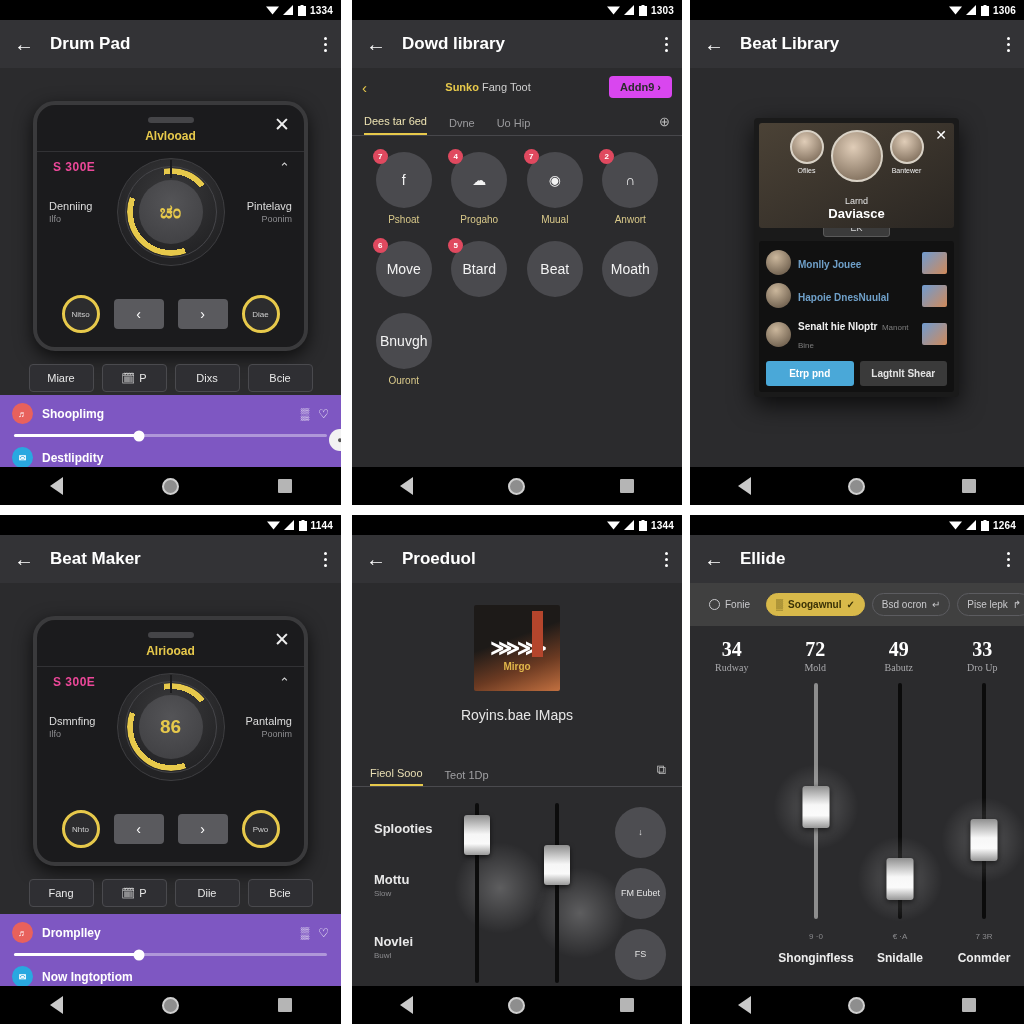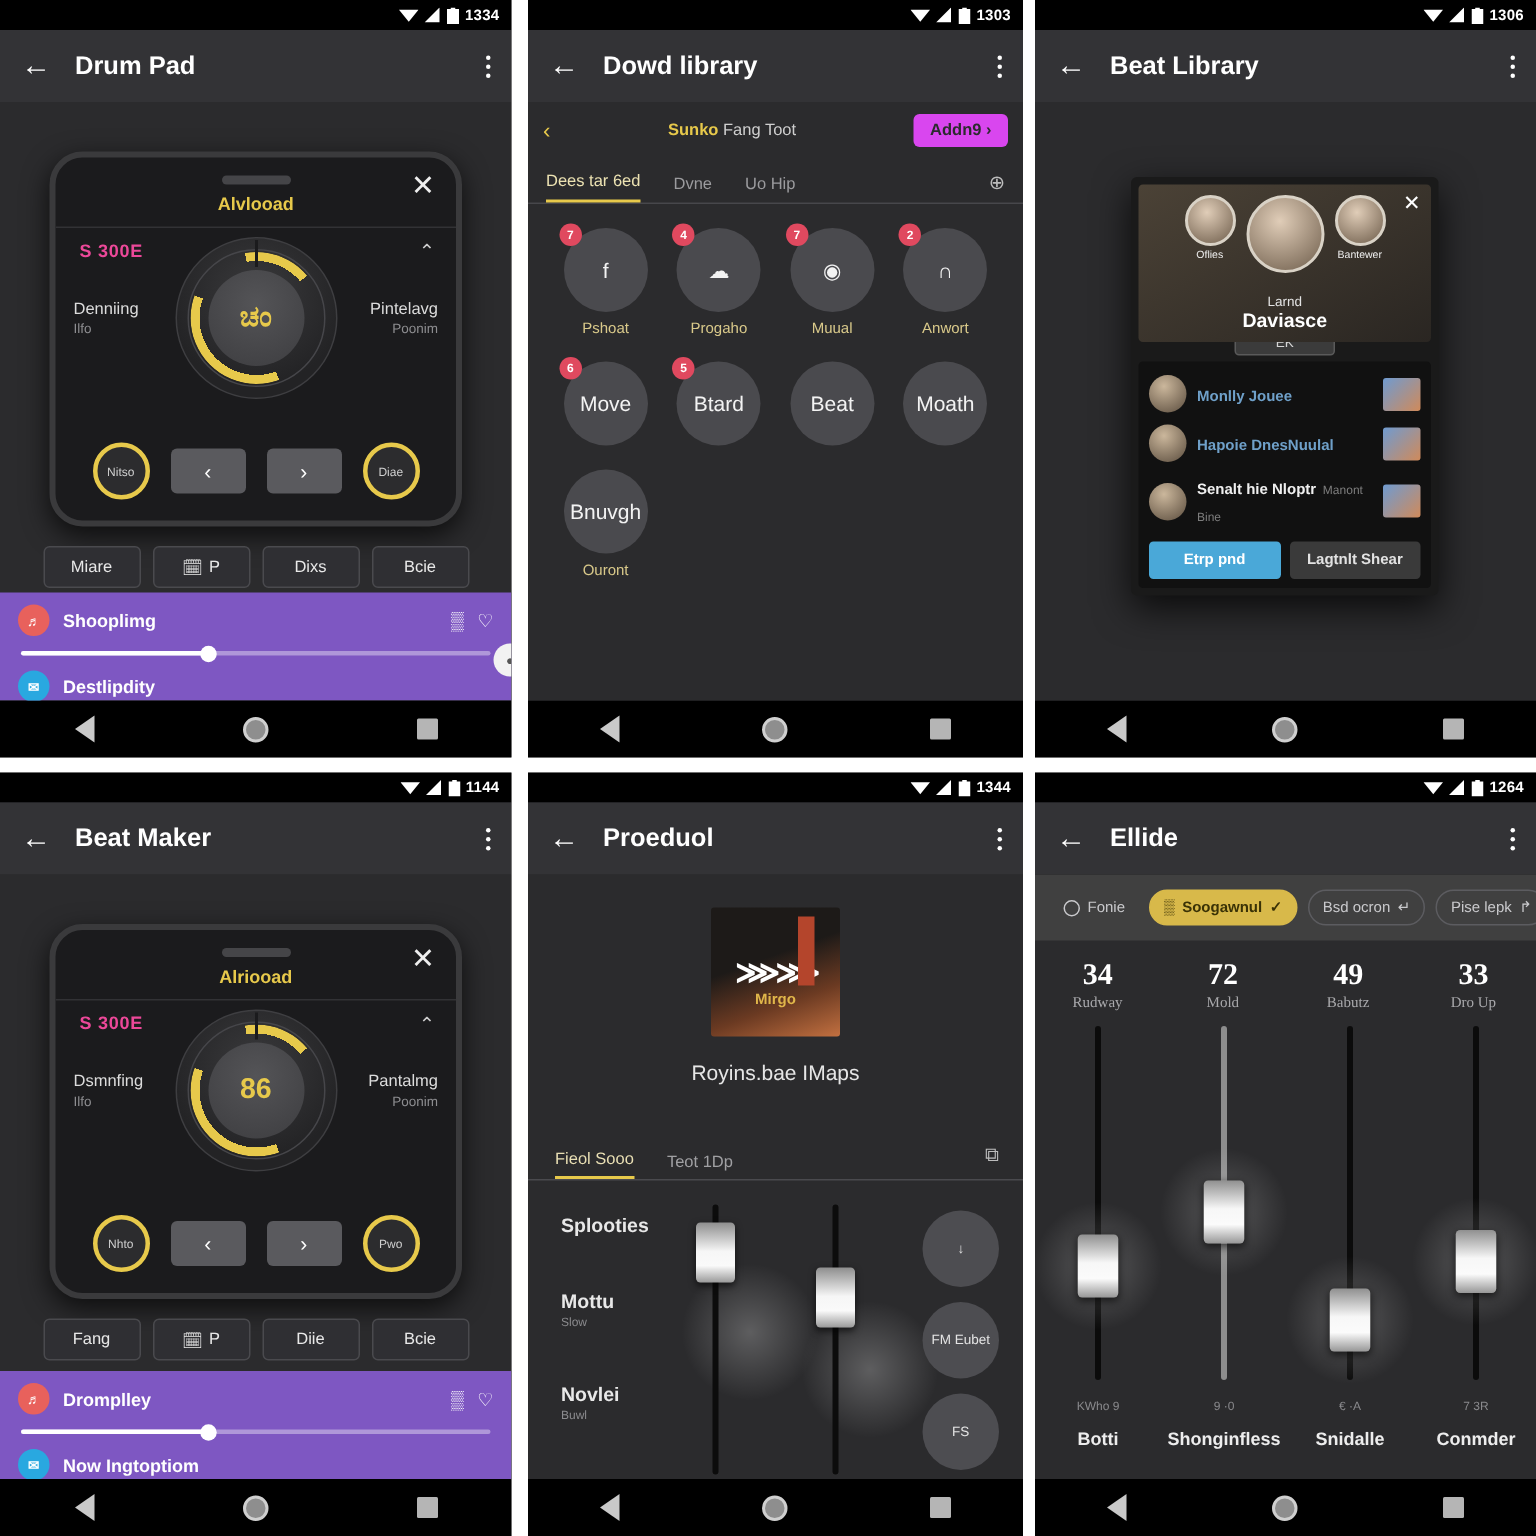--- a/index.html
+++ b/index.html
@@ -222,21 +222,21 @@
   .art-title { text-align: center; color: #e6e6e6; font-size: 14px; margin-top: 16px; }
 
   .ptabs { display: flex; gap: 22px; padding: 0 18px; margin-top: 38px;
     border-bottom: 1px solid #4a4a4e; position: relative; height: 26px;
     align-items: flex-end; }
   .ptab { color: #a0a0a3; font-size: 11px; padding-bottom: 5px; }
   .ptab.on { color: #e9dfb4; border-bottom: 2px solid #e7c94b; }
   .ptab-end { position: absolute; right: 16px; bottom: 8px; color: #bdbdbd; font-size: 13px; }
 
   .mixarea { position: relative; height: 230px; margin-top: 10px; }
-  .mixlabs { position: absolute; left: 22px; top: 12px; width: 90px; }
+  .mixlabs { position: absolute; left: 22px; top: 24px; width: 90px; }
   .mlab { margin-bottom: 36px; }
   .mlab .m1 { color: #e8e8e8; font-size: 13px; font-weight: bold; }
   .mlab .m2 { color: #8b8b8e; font-size: 8px; margin-top: 2px; }
 
   .fader { position: absolute; width: 4px; background: #0c0c0c;
     border-radius: 2px; }
   .fglow { position: absolute; border-radius: 50%;
     background: radial-gradient(circle, rgba(255,255,255,.24), rgba(255,255,255,0) 70%); }
   .fknob { position: absolute; width: 26px; height: 40px; border-radius: 3px;
     background: linear-gradient(180deg,#8e8e8e 0%,#f6f6f6 48%,#fafafa 72%,#9a9a9a 100%);
@@ -772,27 +772,20 @@
         <div class="valcell">
           <div class="valnum">49</div>
           <div class="valname">Babutz</div>
         </div>
         <div class="valcell">
           <div class="valnum">33</div>
           <div class="valname">Dro Up</div>
         </div>
       </div>
       <div class="slarea">
-        <div class="slcol" style="left:0;">
-          <div class="sltrack"></div>
-          <div class="slglow" style="top:56%;"></div>
-          <div class="slknob" style="top:56%;"></div>
-          <div class="slticks">KWho 9</div>
-          <div class="sllab">Botti</div>
-        </div>
         <div class="slcol" style="left:84px;">
           <div class="sltrack lt"></div>
           <div class="slglow" style="top:44%;"></div>
           <div class="slknob" style="top:44%;"></div>
           <div class="slticks">9    ·0</div>
           <div class="sllab">Shonginfless</div>
         </div>
         <div class="slcol" style="left:168px;">
           <div class="sltrack"></div>
           <div class="slglow" style="top:68%;"></div>

